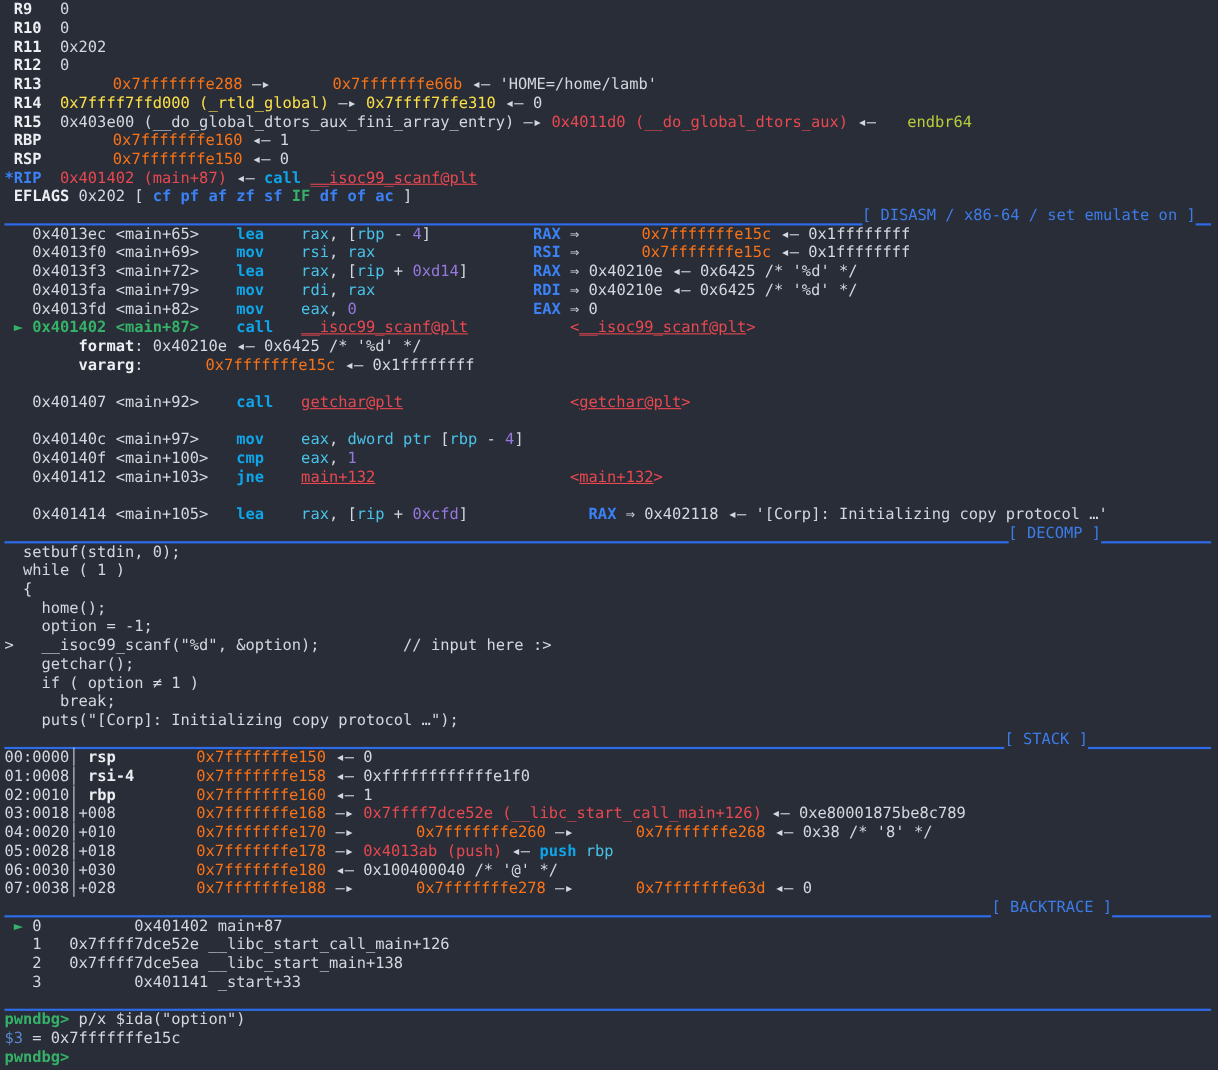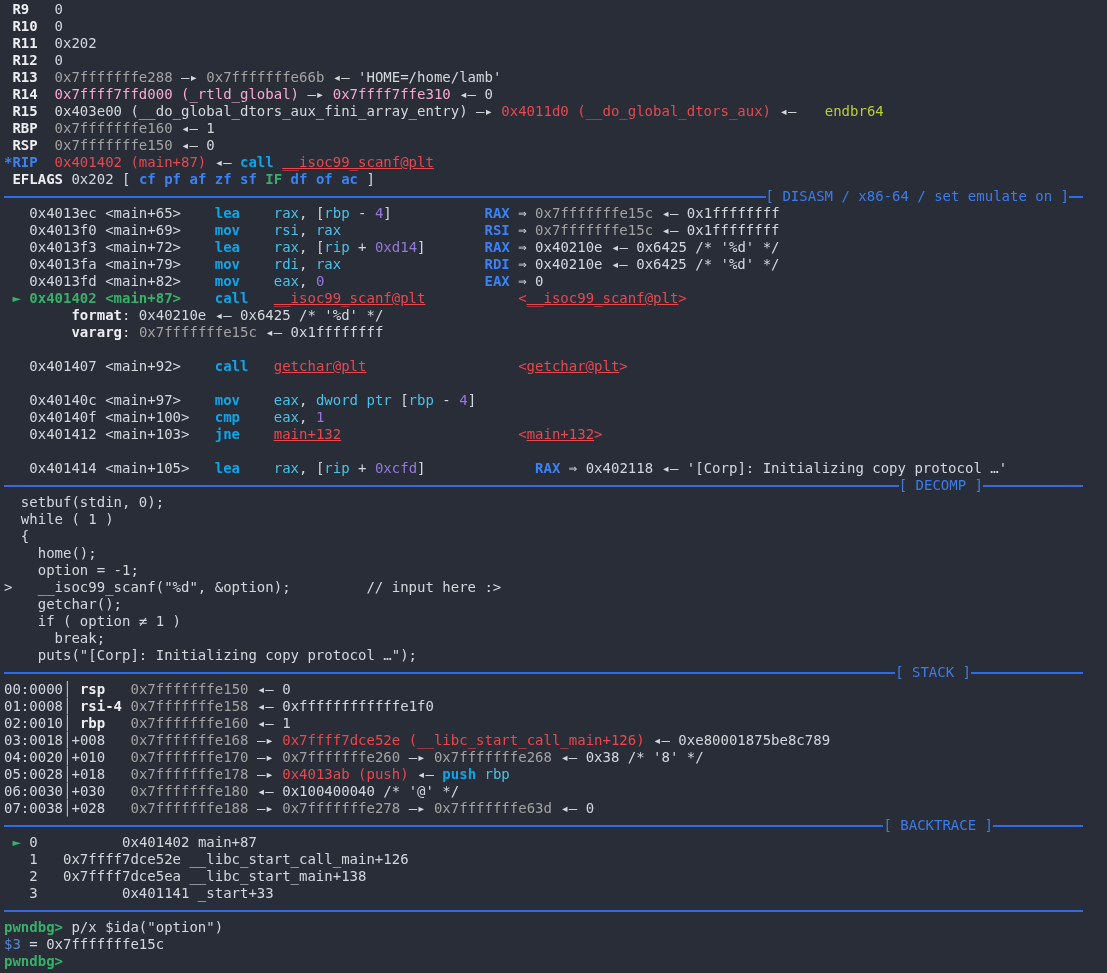--- a/index.html
+++ b/index.html
@@ -11,34 +11,34 @@
   .term{
     padding:1px 0 0 4px;
     font-family:"DejaVu Sans Mono", monospace;
     font-size:14px;
     line-height:17px;
   }
   .tl{white-space:pre;height:17px;}
   
   .g  {color:#d3d7de;}
   .wb {color:#eceef2;font-weight:bold;}
-  .o  {color:#a3a3a3;}
+  .o  {color:#f97316;margin-left:48px;}
   .r  {color:#e8484f;}
   .rb {color:#3b82f6;font-weight:bold;}
   .ru {color:#e8484f;text-decoration:underline;}
   .grb{color:#35b168;font-weight:bold;}
   .y  {color:#b8cc3a;margin-left:20px;}
   .yb {color:#0ea5e9;font-weight:bold;}
   .c  {color:#49c2e8;}
   .p  {color:#9678dd;}
-  .pw {color:#f9a8d4;}
+  .pw {color:#fde047;}
   .sb {color:#5b87d0;}
   .bar{color:#b9bec8;}
   
-  .hdr{display:flex;align-items:center;height:17px;padding-right:24px;}
+  .hdr{display:flex;align-items:flex-end;height:17px;padding-right:6px;}
   .rule{height:2px;background:#2d6be8;flex:0 0 auto;}
   .rule.grow{flex:1 1 auto;}
   .htitle{color:#3d7ce8;white-space:pre;flex:0 0 auto;}
 </style>
 </head>
 <body>
 
 <div class="term">
     <div class="tl"><span class="wb"> R9   </span><span class="g">0</span></div>
     <div class="tl"><span class="wb"> R10  </span><span class="g">0</span></div>

